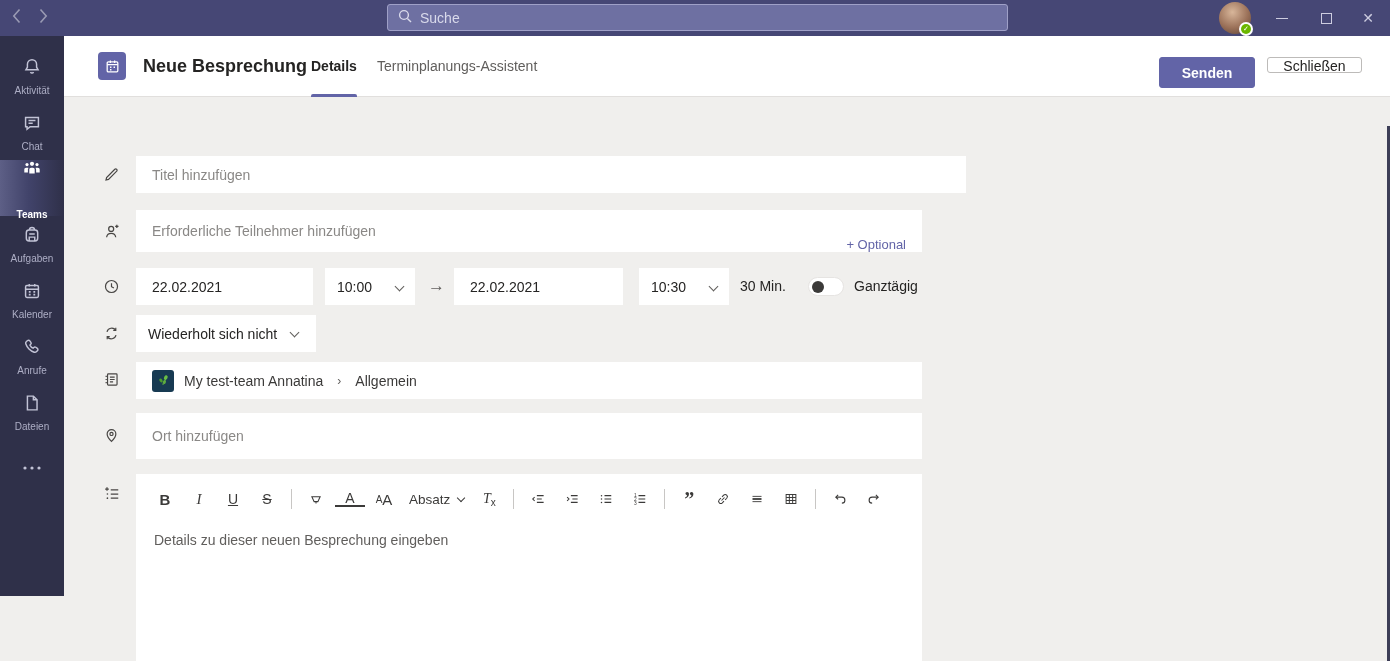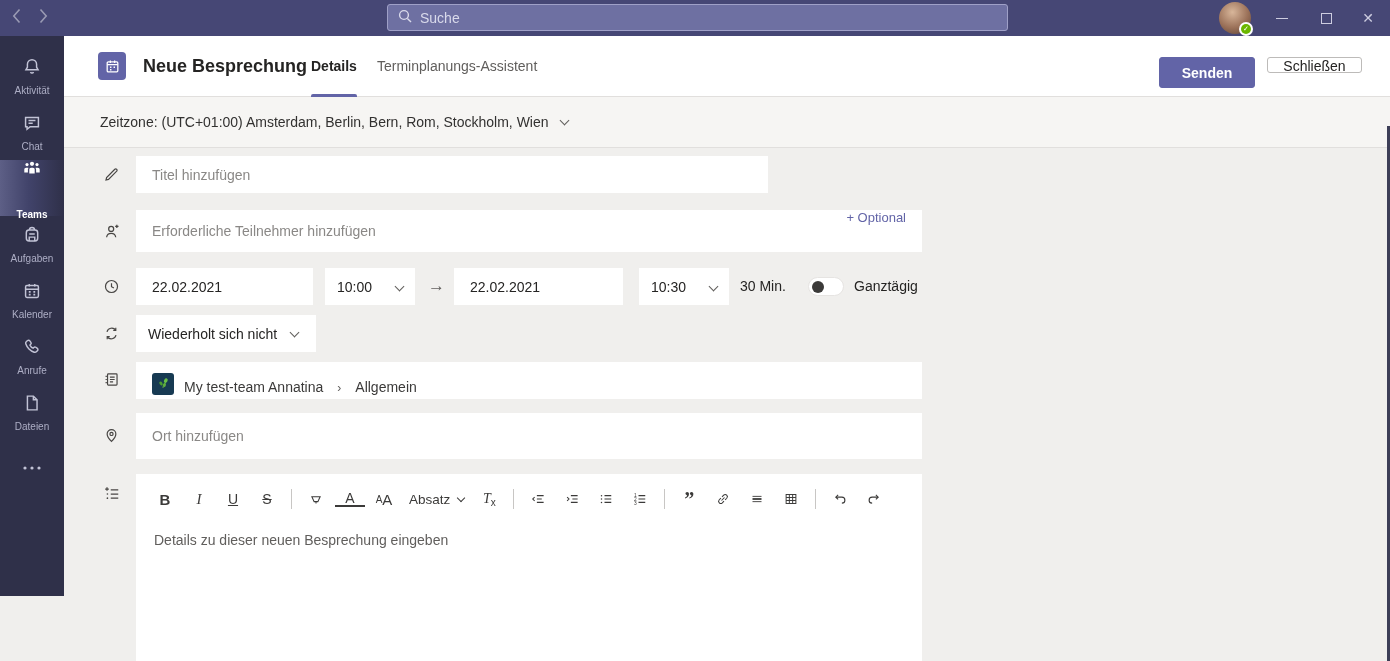--- a/index.html
+++ b/index.html
@@ -61,22 +61,22 @@
   .chev { width:7px; height:7px; border-right:1.4px solid #605e5c; border-bottom:1.4px solid #605e5c;
     transform:rotate(45deg); display:inline-block; }
   #tzbar .chev { margin-left:12px; margin-top:-4px; }
 
   .row-icon { position:absolute; left:38px; color:#484644; }
   .field { position:absolute; background:#fff; font-size:14px; color:#252423; }
   input.txt { border:none; outline:none; width:100%; height:100%; font-size:14px;
     font-family:inherit; color:#252423; padding:0 16px; background:transparent; }
   input.txt::placeholder { color:#8a8886; }
 
-  #f-title { left:72px; top:120px; width:632px; height:37px; }
-  #f-att { left:72px; top:174px; width:786px; height:42px; display:flex; align-items:flex-start; }
+  #f-title { left:72px; top:120px; width:830px; height:37px; }
+  #f-att { left:72px; top:174px; width:786px; height:42px; display:flex; align-items:flex-end; }
   #f-att .opt { position:absolute; right:16px; color:#6264a7; font-size:13px; cursor:pointer; }
 
   .datebox { top:232px; height:37px; }
   #f-date1 { left:72px; width:177px; }
   #f-date2 { left:390px; width:169px; }
   .timebox { top:232px; height:37px; width:90px; display:flex; align-items:center;
     padding:0 12px; cursor:pointer; }
   #f-time1 { left:261px; }
   #f-time2 { left:575px; }
   .timebox .chev { position:absolute; right:12px; }
@@ -88,21 +88,21 @@
     background:#ffffff; border:1px solid #e6e4e2; cursor:pointer; }
   #toggle .knob { position:absolute; left:3px; top:2.5px; width:12px; height:12px; border-radius:50%;
     background:#3b3a39; }
   #allday { position:absolute; left:790px; top:232px; height:37px; line-height:37px;
     font-size:14px; color:#252423; }
 
   #f-rec { left:72px; top:279px; width:180px; height:37px; display:flex; align-items:center;
     padding:0 12px; cursor:pointer; }
   #f-rec .chev { margin-left:14px; margin-top:-3px; }
 
-  #f-chan { left:72px; top:326px; width:786px; height:37px; display:flex; align-items:flex-end;
+  #f-chan { left:72px; top:326px; width:786px; height:37px; display:flex; align-items:center;
     padding:4px 16px; gap:10px; }
   #team-avatar { width:22px; height:22px; border-radius:3px; background:#173a52;
     display:flex; align-items:center; justify-content:center; }
   #f-chan .crumb-sep { color:#605e5c; font-size:12px; margin:0 4px; }
   #f-chan span { color:#3b3a39; }
 
   #f-loc { left:72px; top:377px; width:786px; height:46px; display:flex; align-items:center; }
 
   #editor { left:72px; top:438px; width:786px; height:187px; }
   #toolbar { display:flex; align-items:center; padding:12px 14px 6px 14px; gap:4px; color:#3b3a39; }
@@ -235,24 +235,20 @@
       <span>Details</span>
       <span class="underline"></span>
     </div>
     <div class="tab" id="tab-assistant">
       <span>Terminplanungs-Assistent</span>
     </div>
     <button id="btn-send">Senden</button>
     <button id="btn-close">Schließen</button>
   </div>
 
-  <div id="tzbar">
-    <span>Zeitzone: (UTC+01:00) Amsterdam, Berlin, Bern, Rom, Stockholm, Wien</span>
-    <span class="chev"></span>
-  </div>
 
   <span class="row-icon" style="top:129px;">
     <svg width="19" height="19" viewBox="0 0 24 24" fill="none" stroke="currentColor" stroke-width="1.5">
         <path d="M5 19l.8-3.2L16.2 5.4c.6-.6 1.6-.6 2.2 0l.2.2c.6.6.6 1.6 0 2.2L8.2 18.2z"></path>
       </svg>
   </span>
   <div class="field" id="f-title">
     <input class="txt" placeholder="Titel hinzufügen" style="">
   </div>
 

